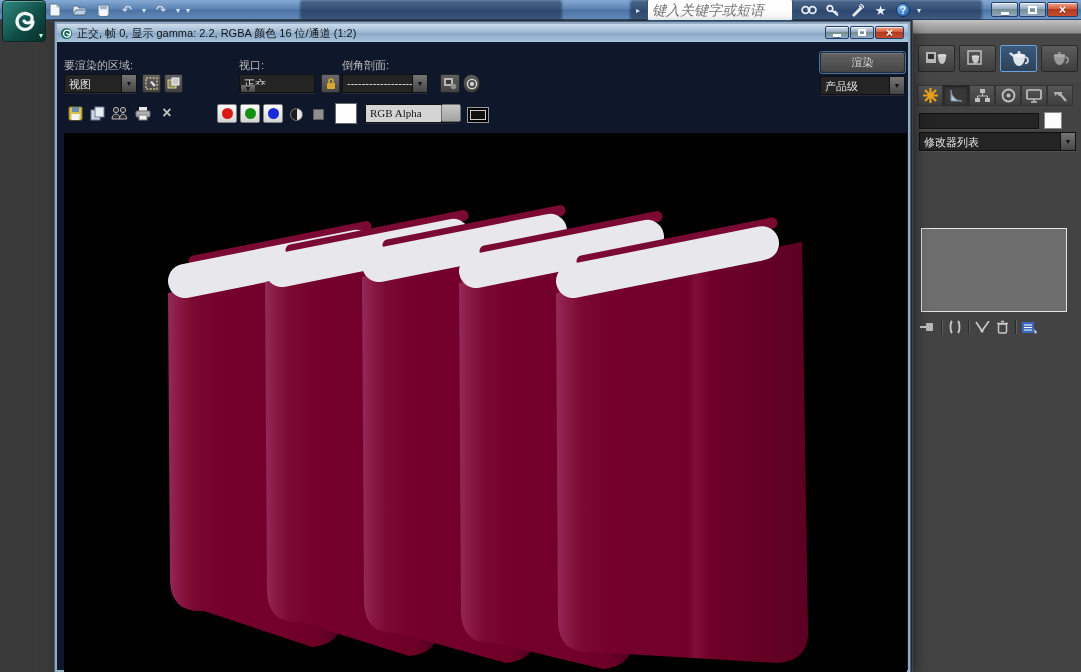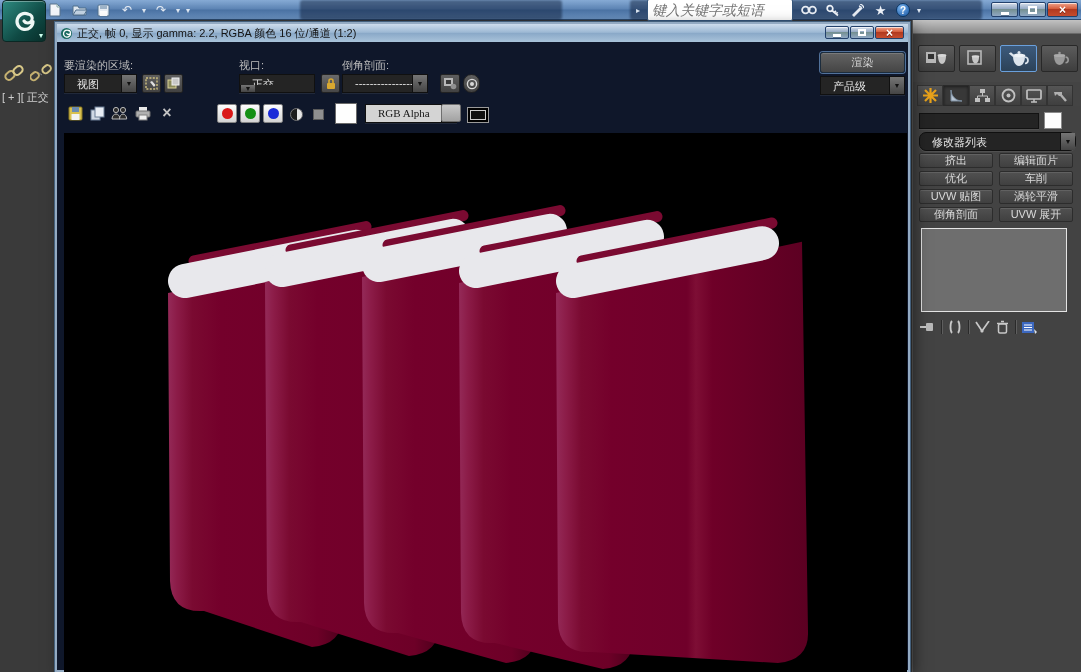--- a/index.html
+++ b/index.html
@@ -51,23 +51,23 @@
   .tpbtn{width:37px;height:27px;background:linear-gradient(#5c5c5c,#3e3e3e);border:1px solid #282828;border-radius:2px;
     display:flex;align-items:center;justify-content:center;}
   .tpbtn.active{background:linear-gradient(#3c5a7c,#2c4258);border:1px solid #6aa0dc;}
   .tab-row{left:0;top:62px;width:169px;height:24px;background:#444;display:flex;align-items:flex-end;padding-left:4px;}
   .tab{width:26px;height:21px;display:flex;align-items:center;justify-content:center;border:1px solid #333;
     background:linear-gradient(#555,#3f3f3f);}
   .tab.active{background:#383838;border:1px solid #2a2a2a;box-shadow:inset 0 1px 3px #1e1e1e;}
   .name-row{left:6px;top:92px;display:flex;gap:5px;align-items:center;}
   .name-input{width:120px;height:16px;background:#242424;border:1px solid #121212;box-shadow:0 1px rgba(255,255,255,.07);}
   .obj-swatch{width:18px;height:17px;background:#fdfdfd;border:1px solid #8a8a8a;}
-  .modlist{left:6px;top:112px;width:157px;height:18px;display:flex;border-radius:7px;}
+  .modlist{left:6px;top:112px;width:157px;height:18px;display:flex;}
   .dd{display:flex;height:19px;border:1px solid #101010;background:#242424;box-shadow:0 1px rgba(255,255,255,.08);}
-  .dd .dd-val{flex:1;padding:2px 12px;font-size:11px;color:#e6e6e6;white-space:nowrap;overflow:hidden;}
+  .dd .dd-val{flex:1;padding:2px 4px;font-size:11px;color:#e6e6e6;white-space:nowrap;overflow:hidden;}
   .dd .dd-arrow{width:15px;background:linear-gradient(#757575,#454545);border-left:1px solid #101010;
     display:flex;align-items:center;justify-content:center;color:#111;font-size:7px;}
   .dd.light{background:#d4d4d4;} .dd.light .dd-val{color:#151515;}
   .mgrid{left:6px;top:133px;width:157px;display:grid;grid-template-columns:74px 74px;gap:3px 6px;}
   .mbtn{height:15px;background:linear-gradient(#515151,#404040);border:1px solid #2c2c2c;border-radius:2px;
     box-shadow:inset 0 1px #616161;color:#dadada;font-size:11px;display:flex;align-items:center;justify-content:center;white-space:nowrap;}
   .stackbox{left:8px;top:208px;width:146px;height:84px;background:#6e6e6e;border:1px solid #e4e4e4;}
   .stack-tools{left:6px;top:298px;width:157px;height:18px;display:flex;align-items:center;gap:6px;color:#c8c8c8;}
   .sep{width:1px;height:14px;background:#2a2a2a;box-shadow:1px 0 #5e5e5e;}
 
@@ -176,34 +176,20 @@
     </div>
   </div>
 
   <div class="abs app-logo">
     <svg width="26" height="26" viewBox="0 0 26 26">
       <path d="M17 6a8 8 0 10 5 7.5 M17 6a4.5 4.5 0 11-4 7" fill="none" stroke="#eef7f5" stroke-width="3.2" stroke-linecap="round"></path>
     </svg>
     <span class="caret">▾</span>
   </div>
 
-  <div class="abs left-strip">
-    <div class="abs chain-row">
-      <svg width="20" height="20" viewBox="0 0 20 20">
-        <rect x="1" y="8" width="10" height="7" rx="3.5" transform="rotate(-40 6 11.5)" fill="none" stroke="#c4b070" stroke-width="2"></rect>
-        <rect x="9" y="3" width="10" height="7" rx="3.5" transform="rotate(-40 14 6.5)" fill="none" stroke="#d8c888" stroke-width="2"></rect>
-      </svg>
-      <svg width="22" height="20" viewBox="0 0 22 20">
-        <rect x="0" y="9" width="9" height="6.5" rx="3.2" transform="rotate(-40 4.5 12)" fill="none" stroke="#c4b070" stroke-width="2"></rect>
-        <rect x="12" y="2" width="9" height="6.5" rx="3.2" transform="rotate(-40 16.5 5)" fill="none" stroke="#d8c888" stroke-width="2"></rect>
-        <path d="M9 9l3 2" stroke="#888" stroke-width="1"></path>
-      </svg>
-    </div>
-    <div class="abs vp-label">[ + ][ 正交</div>
-  </div>
 
   <div class="abs command-panel">
     <div class="abs menu-strip"></div>
 
     <div class="abs tp-row">
       <div class="tpbtn">
         <svg width="22" height="16" viewBox="0 0 22 16">
             <rect x="0" y="2" width="10" height="11" fill="#b8b8b8"></rect>
             <rect x="2" y="4" width="6" height="5" fill="#333"></rect>
             <path d="M12 6h8c0 5-2 8-4 8s-4-3-4-8z" fill="#c6c6c6"></path>
@@ -278,30 +264,20 @@
     <div class="abs name-row">
       <input class="name-input" value="" style="">
       <div class="obj-swatch"></div>
     </div>
 
     <div class="abs modlist dd" style="left:6px;top:112px;width:157px;">
       <div class="dd-val">修改器列表</div>
       <div class="dd-arrow">▼</div>
     </div>
 
-    <div class="abs mgrid">
-      <div class="mbtn">挤出</div>
-      <div class="mbtn">编辑面片</div>
-      <div class="mbtn">优化</div>
-      <div class="mbtn">车削</div>
-      <div class="mbtn">UVW 贴图</div>
-      <div class="mbtn">涡轮平滑</div>
-      <div class="mbtn">倒角剖面</div>
-      <div class="mbtn">UVW 展开</div>
-    </div>
 
     <div class="abs stackbox"></div>
 
     <div class="abs stack-tools">
       <svg width="16" height="14" viewBox="0 0 16 14">
           <path d="M1 7h6" stroke="#c8c8c8" stroke-width="2"></path>
           <rect x="7" y="3" width="7" height="8" rx="1" fill="#b8b8b8"></rect>
         </svg>
       <div class="sep"></div>
       <svg width="14" height="14" viewBox="0 0 14 14">

